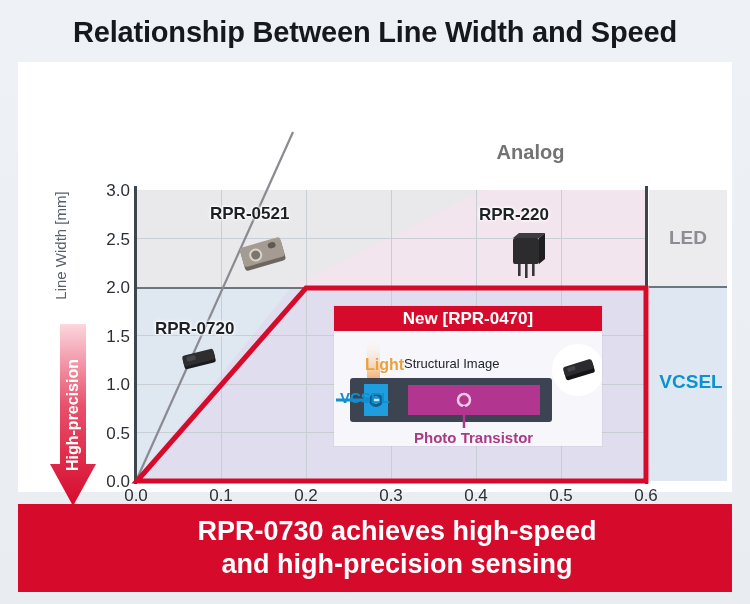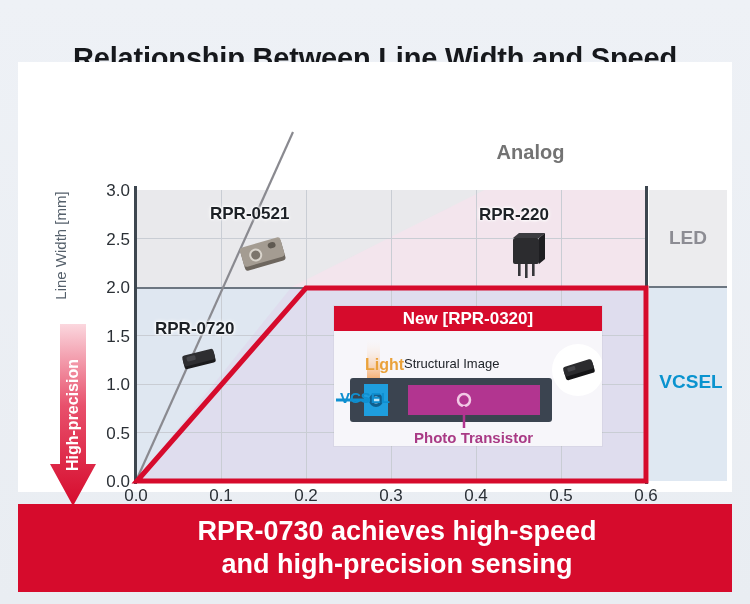--- a/index.html
+++ b/index.html
@@ -18,21 +18,20 @@
   
   .title {
     position: absolute;
     left: 0; top: 16px;
     width: 750px;
     text-align: center;
     font-size: 29px;
     font-weight: bold;
     color: #16181c;
     letter-spacing: -0.2px;
-    margin-top: 26px;
   }
 
   
   .card {
     position: absolute;
     left: 18px; top: 62px;
     width: 714px; height: 430px;
     background: #ffffff;
   }
 
@@ -335,21 +334,21 @@
     <svg class="chip" style="left:482px; top:168px; width:52px; height:50px;" viewBox="0 0 52 50">
       <rect x="13" y="8" width="26" height="26" rx="2" fill="#2c2c2f"></rect>
       <polygon points="13,8 19,3 45,3 39,8" fill="#3c3c40"></polygon>
       <polygon points="39,8 45,3 45,29 39,34" fill="#1e1e21"></polygon>
       <rect x="18" y="34" width="2.6" height="12" fill="#36363a"></rect>
       <rect x="25" y="34" width="2.6" height="14" fill="#36363a"></rect>
       <rect x="32" y="34" width="2.6" height="12" fill="#36363a"></rect>
     </svg>
 
     <div class="callout"></div>
-    <div class="callout-head">New [RPR-0320]</div>
+    <div class="callout-head">New [RPR-0470]</div>
 
     <div class="struct-title">Structural Image</div>
 
     <svg style="position:absolute; left:316px; top:270px; width:268px; height:114px;" viewBox="0 0 268 114">
 
       <defs>
         <linearGradient id="beam" x1="0" y1="1" x2="0" y2="0">
           <stop offset="0%" stop-color="#f07a12" stop-opacity="1"></stop>
           <stop offset="100%" stop-color="#ffffff" stop-opacity="0"></stop>
         </linearGradient>

